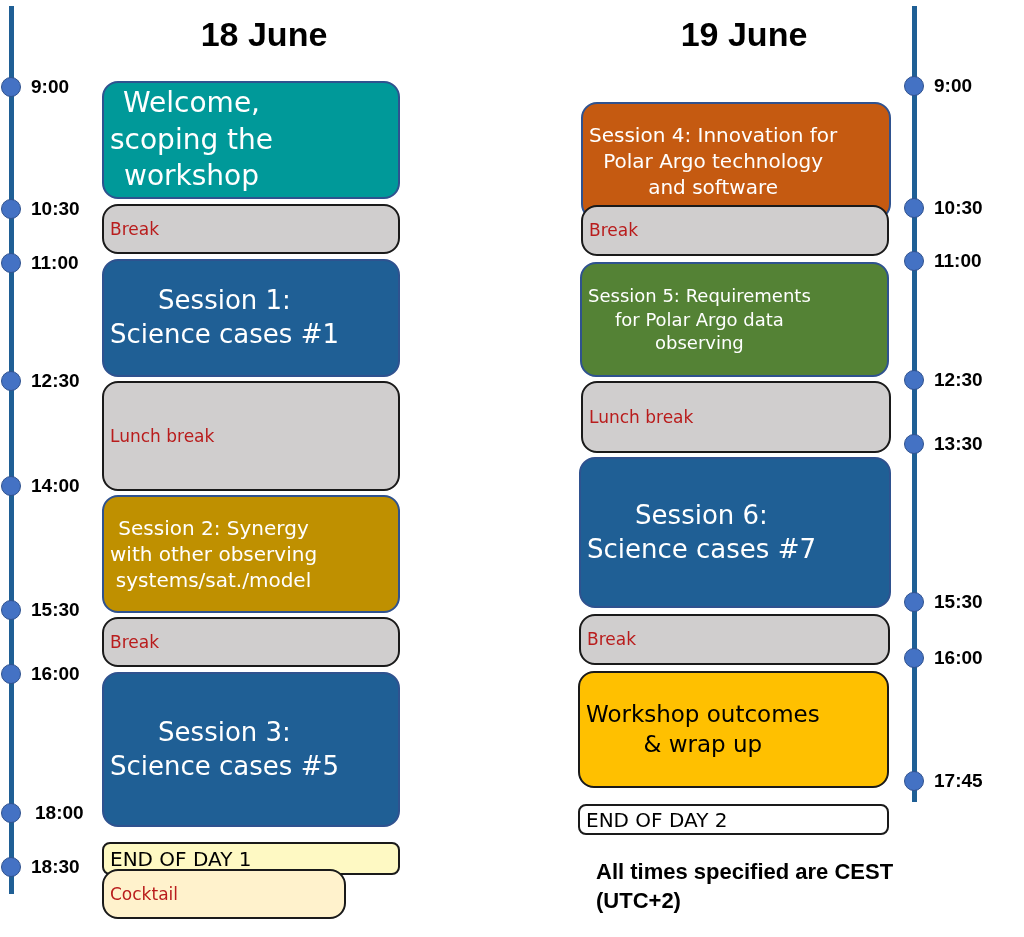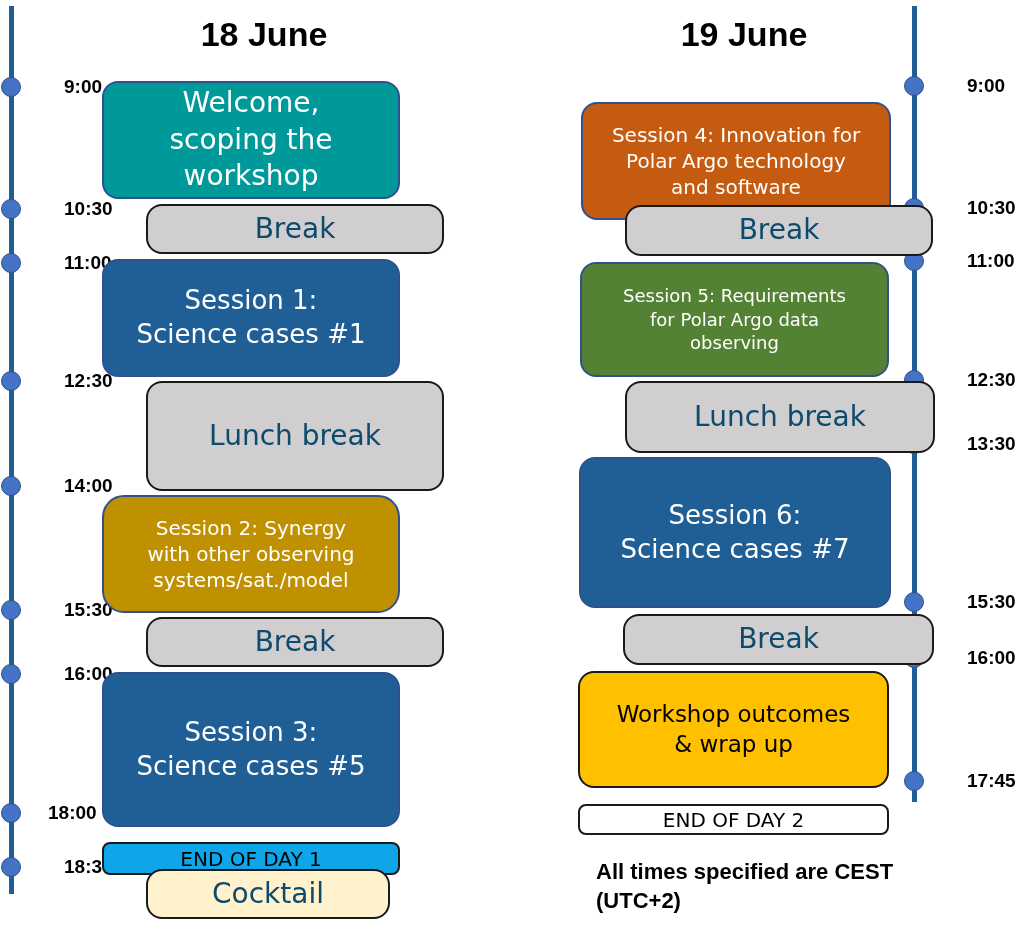--- a/index.html
+++ b/index.html
@@ -1,25 +1,25 @@
 <!DOCTYPE html>
 <html><head>
 <meta charset="utf-8">
 <style>
   html, body { margin:0; padding:0; background:#ffffff; }
   body { width:1024px; height:937px; position:relative; overflow:hidden; font-family:"Liberation Sans", sans-serif; }
   .day-title { position:absolute; font-weight:bold; font-size:34px; color:#000; text-align:center; width:320px; }
   .timeline { position:absolute; width:5px; background:#1F5F95; }
   .tick { position:absolute; width:0; height:0; }
   .dot { position:absolute; width:20px; height:20px; border-radius:50%; background:#4472C4; border:1px solid #2F528F; box-sizing:border-box; left:-10px; top:-10px; }
-  .time-label { position:absolute; font-weight:bold; font-size:19px; color:#000; top:-11px; white-space:nowrap;margin-left:33px; }
-  .box { position:absolute; box-sizing:border-box; border-radius:16px; display:flex; align-items:center; justify-content:center; text-align:center; font-family:"DejaVu Sans", sans-serif; line-height:1.3; padding:0 6px; }
+  .time-label { position:absolute; font-weight:bold; font-size:19px; color:#000; top:-11px; white-space:nowrap; }
+  .box { position:absolute; box-sizing:border-box; border-radius:16px; display:flex; align-items:center; text-align:center; font-family:"DejaVu Sans", sans-serif; line-height:1.3; padding:0 6px; }
   .box span { white-space:pre-line; }
   .session { color:#fff; border:2px solid #2F528F; }
-  .brk { background:#D0CECE; color:#0c4a6e; border:2px solid #1a1a1a; font-size:28px;margin-left:44px; }
+  .brk { background:#D0CECE; color:#b91c1c; border:2px solid #1a1a1a; font-size:17px; }
   .endday { background:#fff; color:#000; border:2px solid #1a1a1a; font-weight:normal; font-size:20px; border-radius:8px;margin-top:12px; }
   .note { position:absolute; font-weight:bold; font-size:22px; color:#000; line-height:1.3; }
 </style>
 </head>
 <body>
 
 <div class="day-title" style="left:104px; top:15px;">18 June</div>
 <div class="day-title" style="left:584px; top:15px;">19 June</div>
 
 <div class="timeline" style="left: 9px; top: 6px; height: 888px; background: rgb(31, 95, 149);"></div>
@@ -49,21 +49,21 @@
     <div class="tick" style="left: 11px; top: 610px;">
       <div class="dot" style="background: rgb(68, 114, 196);"></div>
       <div class="time-label" style="left: 20px;">15:30</div>
     </div>
     <div class="tick" style="left: 11px; top: 674px;">
       <div class="dot" style="background: rgb(68, 114, 196);"></div>
       <div class="time-label" style="left: 20px;">16:00</div>
     </div>
     <div class="tick" style="left: 11px; top: 813px;">
       <div class="dot" style="background: rgb(68, 114, 196);"></div>
-      <div class="time-label" style="left: 4px;">18:00</div>
+      <div class="time-label" style="left: 24px;">18:00</div>
     </div>
     <div class="tick" style="left: 11px; top: 867px;">
       <div class="dot" style="background: rgb(68, 114, 196);"></div>
       <div class="time-label" style="left: 20px;">18:30</div>
     </div>
   </div>
 
 <div id="day2-ticks">
     <div class="tick" style="left: 914px; top: 86px;">
       <div class="dot" style="background: rgb(68, 114, 196);"></div>
@@ -107,33 +107,33 @@
 <div class="box brk" style="left: 102px; top: 204px; width: 298px; height: 50px; background: rgb(208, 206, 206);">
     <span>Break</span>
   </div>
 <div class="box session" style="left: 102px; top: 259px; width: 298px; height: 118px; font-size: 26px; background: rgb(31, 95, 149);">
     <span>Session 1:
 Science cases #1</span>
   </div>
 <div class="box brk" style="left: 102px; top: 381px; width: 298px; height: 110px; background: rgb(208, 206, 206);">
     <span>Lunch break</span>
   </div>
-<div class="box session" style="left: 102px; top: 495px; width: 298px; height: 118px; font-size: 20px; background: rgb(191, 144, 0); border-radius: 22px;">
+<div class="box session" style="left: 102px; top: 495px; width: 298px; height: 118px; font-size: 20px; background: rgb(191, 144, 0);">
     <span>Session 2: Synergy
 with other observing
 systems/sat./model</span>
   </div>
 <div class="box brk" style="left: 102px; top: 617px; width: 298px; height: 50px; background: rgb(208, 206, 206);">
     <span>Break</span>
   </div>
 <div class="box session" style="left: 102px; top: 672px; width: 298px; height: 155px; font-size: 26px; background: rgb(31, 95, 149);">
     <span>Session 3:
 Science cases #5</span>
   </div>
-<div class="box endday" style="left: 102px; top: 830px; width: 298px; height: 33px; background: #0ea5e9;">
+<div class="box endday" style="left: 102px; top: 830px; width: 298px; height: 33px; background: #fef9c3;">
     <span>END OF DAY 1</span>
   </div>
 <div class="box brk" style="left: 102px; top: 869px; width: 244px; height: 50px; background: rgb(255, 242, 204);">
     <span>Cocktail</span>
   </div>
 
 <div class="box session" style="left: 581px; top: 82px; width: 310px; height: 118px; font-size: 20px; background: rgb(197, 90, 17); margin-top: 20px;">
     <span>Session 4: Innovation for
 Polar Argo technology
 and software</span>

